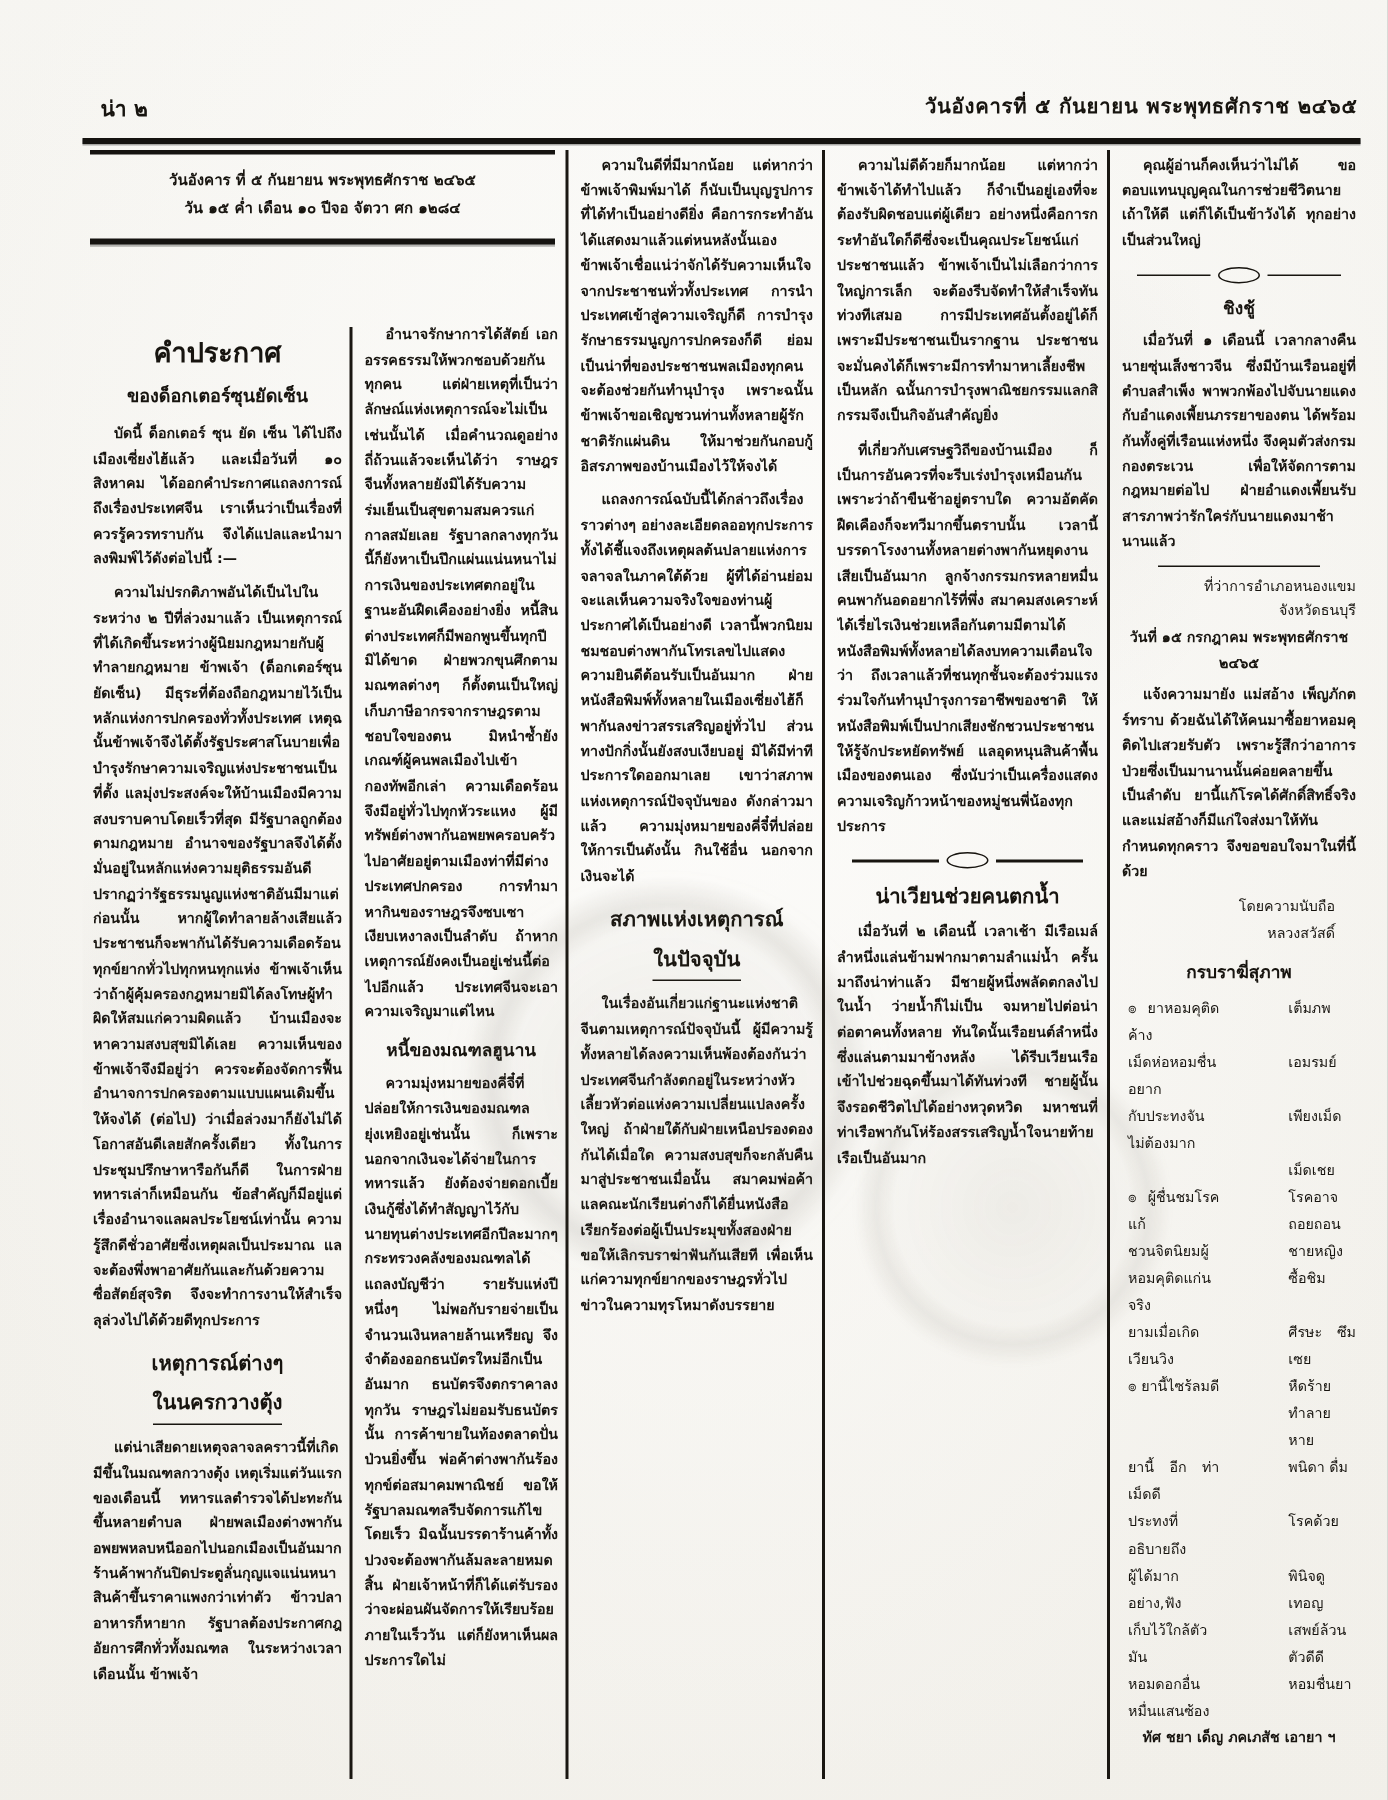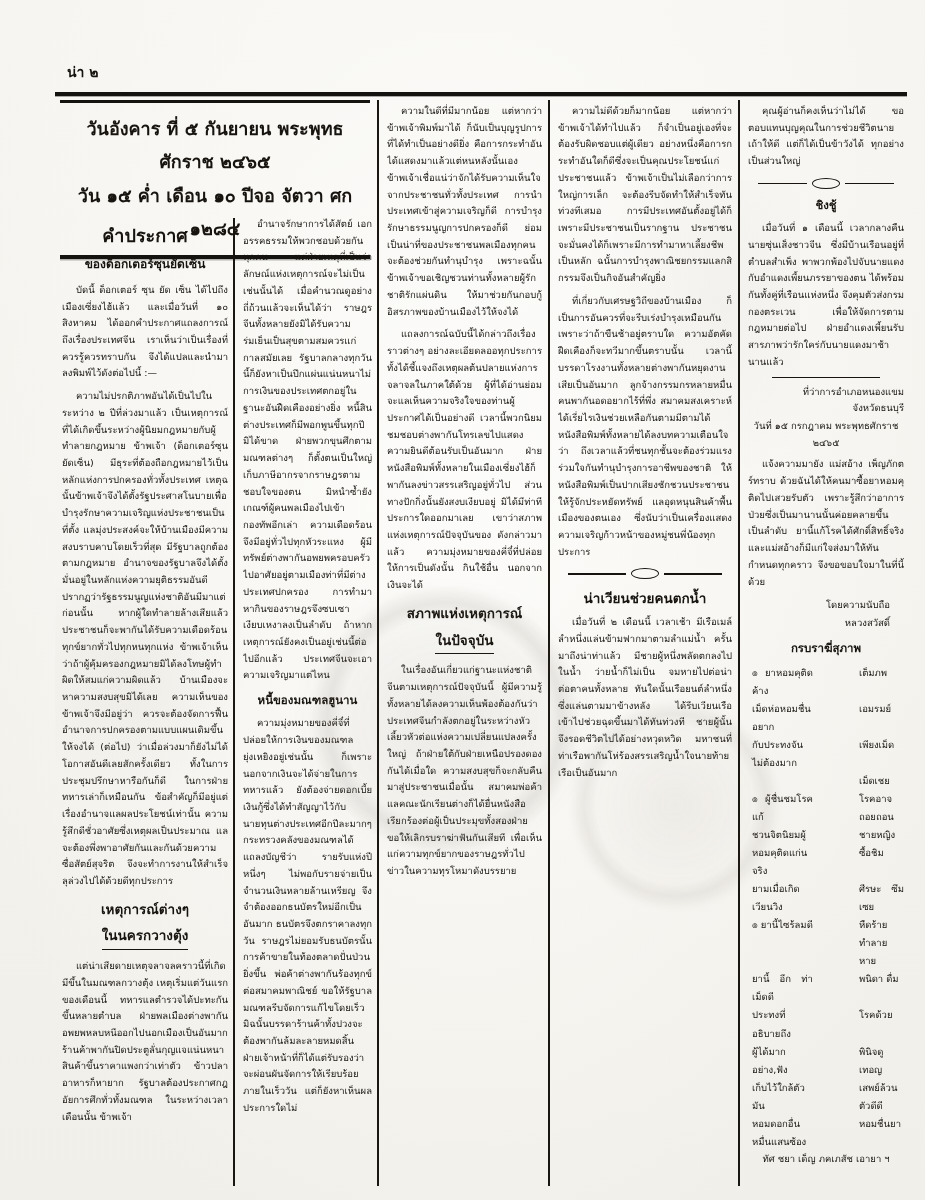--- a/index.html
+++ b/index.html
@@ -22,31 +22,31 @@
   #top-rule{left:55px;width:852px;top:92px;height:4px;}
   .vrule{position:absolute;width:1.6px;background:#1a1712;}
   #vr1{left:233px;top:218px;height:968px;}
   #vr2{left:377px;top:100px;height:1086px;}
   #vr3{left:548px;top:100px;height:1086px;}
   #vr4{left:738px;top:100px;height:1086px;}
 
   #masthead{position:absolute;left:58px;top:100px;width:314px;}
   #masthead .mh-title{text-align:center;font-size:21px;font-weight:bold;padding:6px 0 8px;letter-spacing:1px;}
   #masthead .mh-rule1{height:3px;background:#151310;margin:0 2px;}
-  #masthead .mh-dates{padding:9px 6px 10px;font-size:18px;font-weight:bold;line-height:1.85;text-align:center;}
+  #masthead .mh-dates{padding:9px 6px 10px;font-size:10px;font-weight:bold;line-height:1.85;text-align:center;}
   #masthead .mh-rule2{height:4px;background:#151310;margin:0 2px;box-shadow:0 1.5px 0 rgba(21,19,16,.3);}
 
   .col{position:absolute;overflow:hidden;font-size:9.5px;line-height:1.76;text-align:justify;}
   #col1{left:62px;top:216px;width:166px;height:972px;}
   #col2{left:243px;top:216px;width:129px;height:972px;}
   #col3{left:387px;top:103px;width:155px;height:1085px;}
   #col4{left:558px;top:103px;width:174px;height:1085px;}
   #col5{left:748px;top:103px;width:156px;height:1085px;}
 
-  .para{margin:0 0 6px;text-indent:14px;}
+  .para{margin:0 0 6px;text-indent:14px;font-weight:bold;}
   .h-big{font-size:18px;font-weight:bold;text-align:center;margin:4px 0 2px;text-indent:0;}
   .h-sub{font-size:12px;font-weight:bold;text-align:center;margin:0 0 7px;text-indent:0;}
   .h-med{font-size:13.5px;font-weight:bold;text-align:center;margin:8px 0 3px;text-indent:0;}
   .h-med2{font-size:13.5px;font-weight:bold;text-align:center;margin:0 0 8px;text-indent:0;}
   .h-med2 .u{display:inline-block;border-bottom:1.5px solid #17140f;padding-bottom:1px;}
   .h-small{font-size:11.5px;font-weight:bold;text-align:center;margin:6px 0 5px;text-indent:0;}
   .ornament{display:flex;align-items:center;justify-content:center;margin:8px 10px 6px;}
   .ornament .line{flex:1;height:1.4px;background:#17140f;}
   .ornament .oval{width:26px;height:9px;border:1.4px solid #17140f;border-radius:50%;margin:0 5px;}
   .thin-rule{height:1.2px;background:#17140f;margin:6px 24px;}
@@ -73,20 +73,21 @@
   #stain4{left:600px;top:180px;width:200px;height:300px;
     background:radial-gradient(ellipse at 60% 40%, rgba(90,82,64,.04) 0%, transparent 72%);}
 </style>
 </head>
 <body>
 
 <div id="page">
 
   <div class="hdr-row">
     <div class="hdr-page">น่า ๒</div>
+    <div class="hdr-date">วันอังคารที่ ๕ กันยายน   พระพุทธศักราช ๒๔๖๕</div>
   </div>
   <div id="top-rule" class="rule-heavy"></div>
 
   <div id="vr1" class="vrule"></div>
   <div id="vr2" class="vrule"></div>
   <div id="vr3" class="vrule"></div>
   <div id="vr4" class="vrule"></div>
 
   <div id="masthead">
     <div class="mh-rule1"></div>

